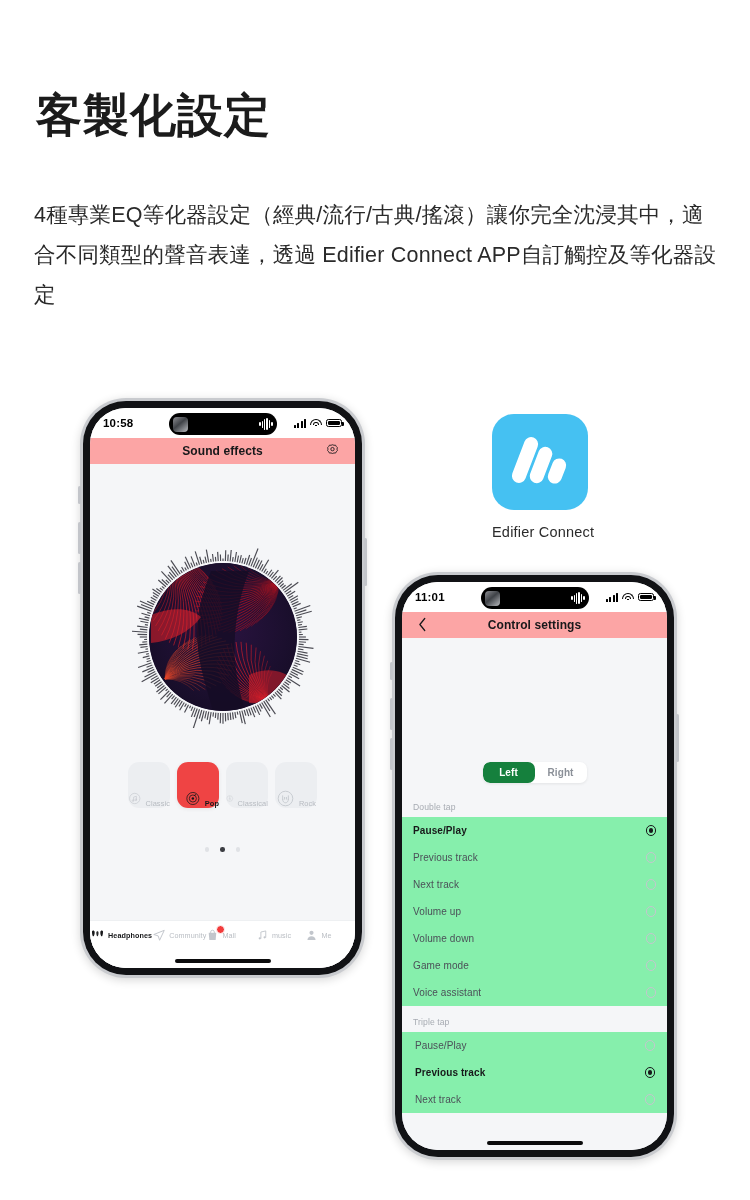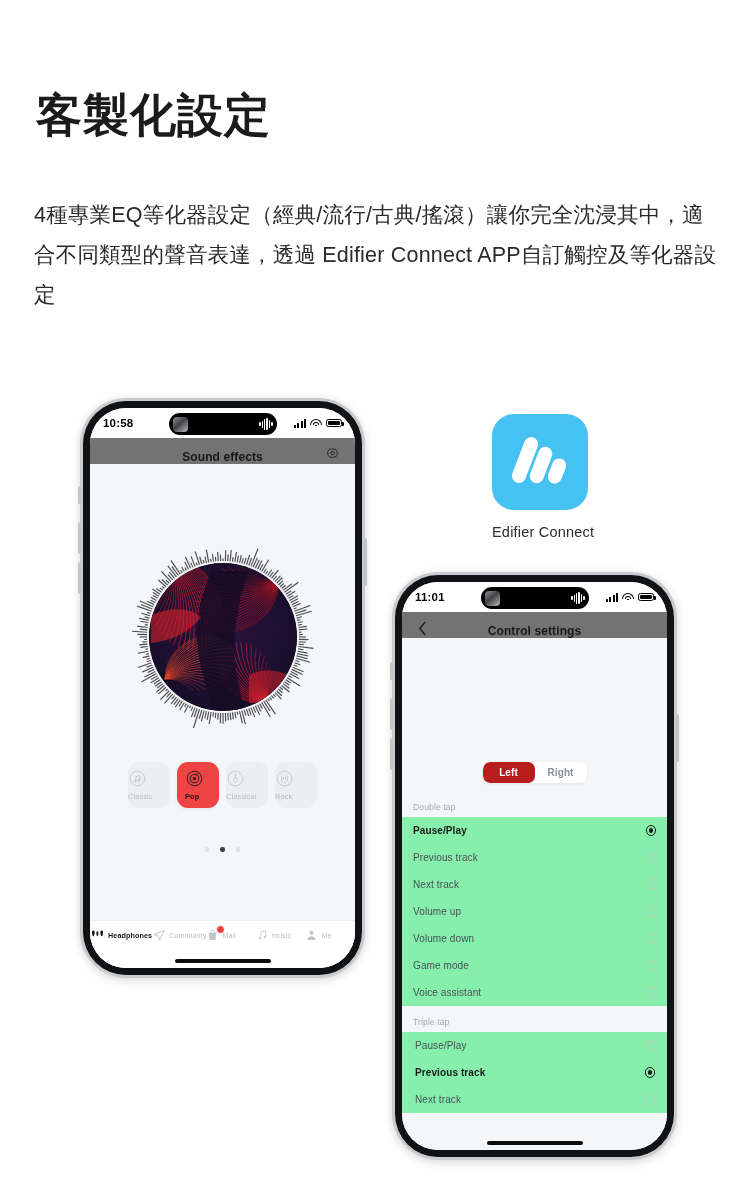--- a/index.html
+++ b/index.html
@@ -72,21 +72,21 @@
   .wifi { position: relative; width: 12px; height: 9px; }
   .wifi span { position:absolute; border:1.4px solid #000; border-bottom:none;
                border-radius: 50% 50% 0 0 / 100% 100% 0 0; left:50%; transform:translateX(-50%); }
   .batt { width: 16px; height: 8.5px; border: 1.2px solid #000; border-radius: 2.4px; position: relative; }
   .batt::after { content:''; position:absolute; right:-2.6px; top:2.2px; width:1.6px; height:3.6px;
                  background:#000; border-radius:0 1px 1px 0; }
   .batt i { position:absolute; left:1px; top:1px; bottom:1px; background:#000; border-radius:1.2px; }
 
   
   .navbar {
-    height: 26px; background: #737373; display: flex; align-items: flex-end;
+    height: 26px; background: #fca5a5; display: flex; align-items: center;
     position: relative; padding: 0 16px;
   }
   .nav-title { position:absolute; left:0; right:0; text-align:center;
                font-size: 12px; font-weight: 700; color:#17181a; letter-spacing:.1px; }
   .nav-gear { margin-left:auto; z-index:2; }
   .nav-back { z-index:2; font-size: 15px; color:#17181a; line-height:1; }
 
   
   .p1-body { background: #f5f6f8; position: relative; height: calc(100% - 56px); }
   .viz-wrap {
@@ -98,21 +98,21 @@
     position: absolute; left: 17px; top: 17px; width: 148px; height: 148px;
     border-radius: 50%; overflow: hidden;
     background: #1a1030;
   }
   .eq-row {
     position: absolute; left: 0; right: 0; top: 298px;
     display: flex; justify-content: center; gap: 7px;
   }
   .eq-card {
     width: 42px; height: 46px; border-radius: 11px; background: #eceef1;
-    display: flex; flex-direction: column; align-items: flex-start; justify-content: center; gap: 4px;
+    display: flex; flex-direction: row; align-items: flex-end; justify-content: center; gap: 4px;
   }
   .eq-card.active { background: #ef4444; box-shadow: 0 1px 4px rgba(0,0,0,.07); padding-left: 8px; }
   .eq-ic { width: 19px; height: 19px; }
   .eq-lb { font-size: 7.4px; color: #b7bbc1; letter-spacing: .1px; }
   .eq-card.active .eq-lb { color: #17181a; font-weight: 700; }
   .dots { position:absolute; left:0; right:0; top: 383px; display:flex; justify-content:center; gap:11px; }
   .dots i { width:4.5px; height:4.5px; border-radius:50%; background:#e0e2e6; display:block; }
   .dots i.on { background:#3b3d42; }
 
   .tabbar {
@@ -131,21 +131,21 @@
 
   
   .p2-body { background: #f5f6f8; position: relative; height: calc(100% - 56px); }
   .seg-wrap { position:absolute; left:0; right:0; top: 124px; display:flex; justify-content:center; }
   .seg {
     display:flex; border-radius: 7px; overflow:hidden; background:#fff;
     box-shadow: 0 1px 3px rgba(0,0,0,.08);
   }
   .seg div { width: 52px; height: 21px; display:flex; align-items:center; justify-content:center;
              font-size: 10px; color:#8b9098; font-weight:700; letter-spacing:.1px; }
-  .seg div.on { background:#b91c1c; color:#fff; border-radius:7px; }
+  .seg div.on { background:#15803d; color:#fff; border-radius:7px; }
   .sec-hd { padding: 8px 11px 5px; font-size: 8.6px; color:#a7abb2; background:#f5f6f8; letter-spacing:.1px; }
   .list { background:#86efac; }
   .row { display:flex; align-items:center; height: 27px; padding: 0 11px 0 11px; }
   .row .lb { font-size: 10px; color: #4b5058; letter-spacing:.1px; }
   .row.sel .lb { color:#17181a; font-weight:700; }
   .row .radio { margin-left:auto; width: 10.5px; height: 10.5px; border-radius:50%;
                 border: 1.2px solid #c3c7cd; position:relative; }
   .row.sel .radio { border-color:#17181a; }
   .row.sel .radio::after { content:''; position:absolute; inset:2px; border-radius:50%; background:#17181a; }
   .list.indent .row { padding-left: 13px; padding-right: 12px; }

